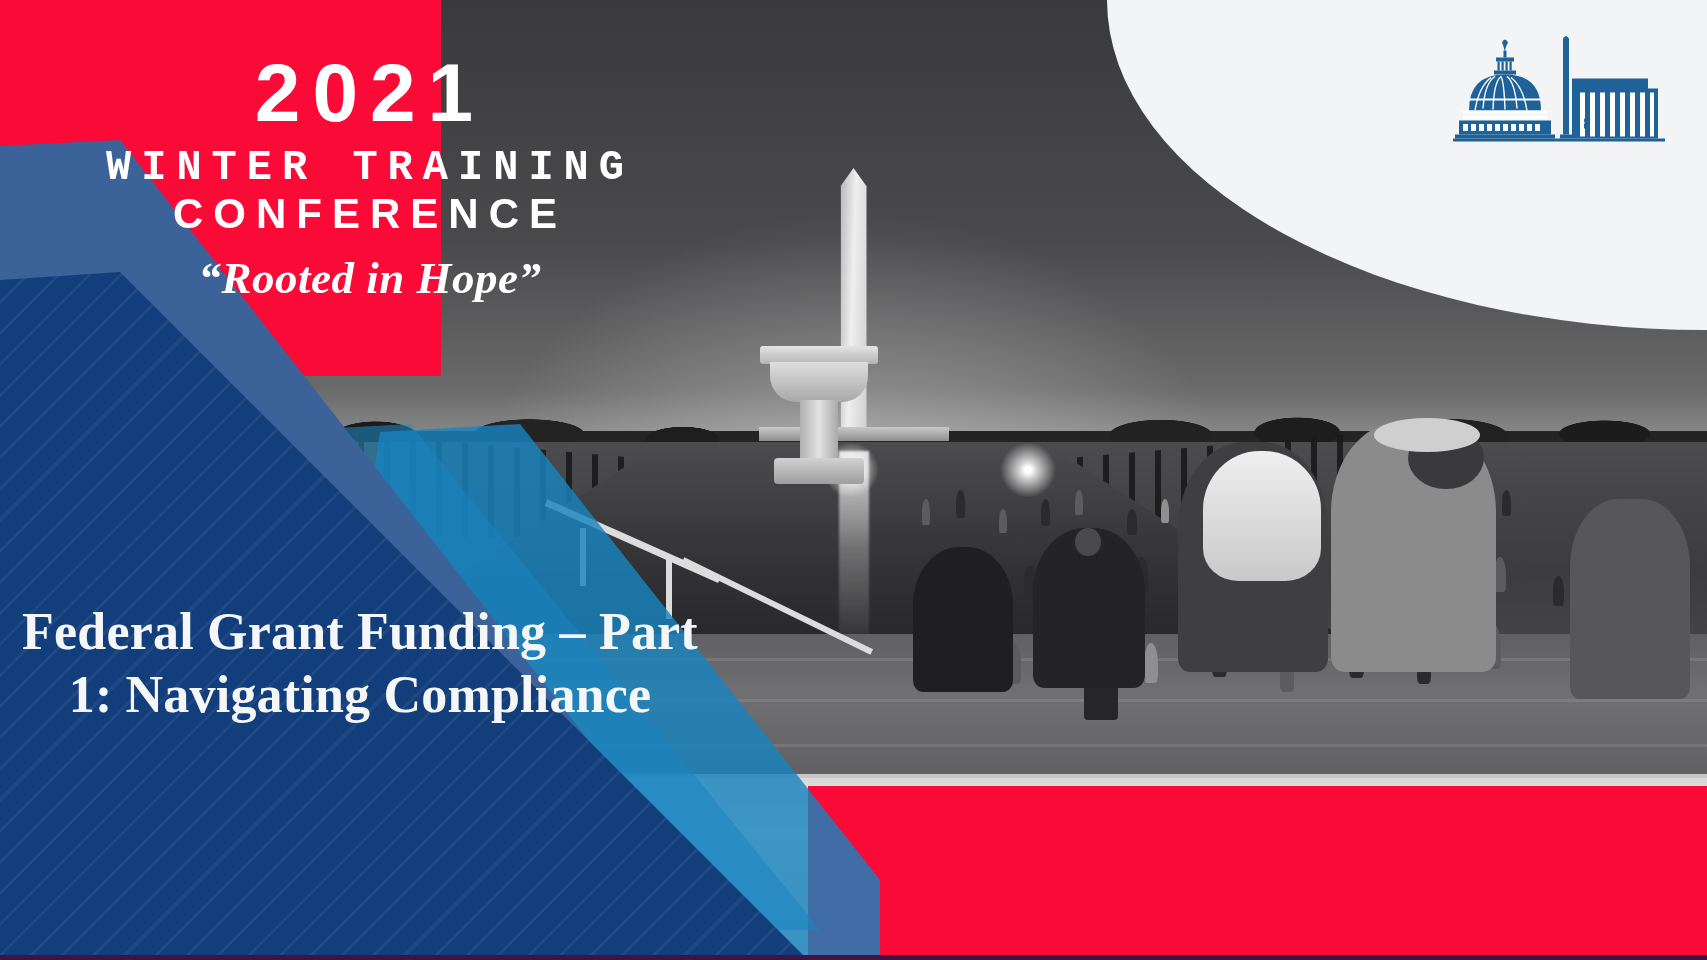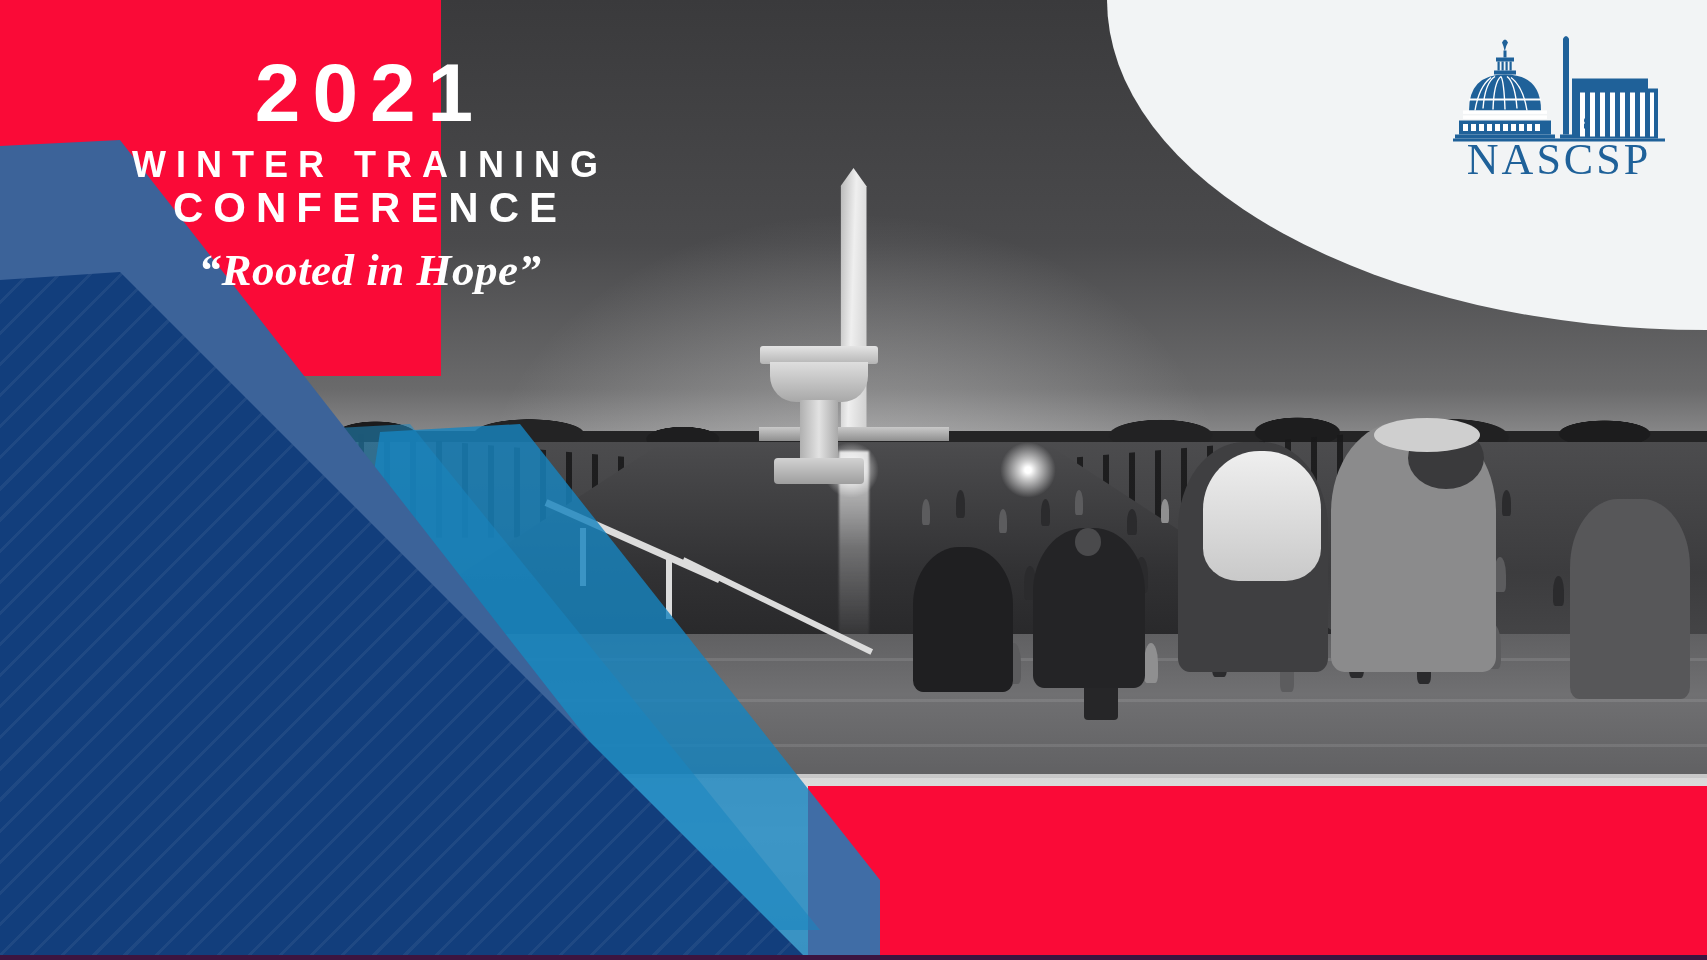--- a/index.html
+++ b/index.html
@@ -151,24 +151,24 @@
   .bottom-strip{position:absolute;left:0;right:0;bottom:0;height:5px;background:#3c1540;}
 
   
   .year{
     position:absolute;left:0;top:52px;width:740px;text-align:center;
     color:#fff;font-weight:700;font-size:82px;letter-spacing:12px;line-height:1;
   }
   .wtc{
     position:absolute;left:0;top:146px;width:740px;text-align:center;color:#fff;
   }
-  .wtc .l1{font-weight:700;font-size:36px;letter-spacing:10px;line-height:1.05;display:block;}
+  .wtc .l1{font-weight:700;font-size:42px;letter-spacing:10px;line-height:1.05;display:block;font-family:Liberation Mono, monospace;}
   .wtc .l2{font-weight:700;font-size:42px;letter-spacing:10px;line-height:1.15;display:block;}
   .tagline{
-    position:absolute;left:0;top:244px;width:740px;text-align:center;
+    position:absolute;left:0;top:252px;width:740px;text-align:center;
     color:#fff;font-family:"Liberation Serif",serif;font-style:italic;font-weight:700;
     font-size:45px;letter-spacing:.5px;
   }
   .session-title{
     position:absolute;left:10px;top:600px;width:700px;text-align:center;
     color:#f4f6f8;font-family:"Liberation Serif",serif;font-weight:700;
     font-size:52px;line-height:1.22;letter-spacing:.2px;
   }
   .url{
     position:absolute;right:30px;bottom:40px;
@@ -298,20 +298,21 @@
 
   <div class="year">2021</div>
 
   <div class="wtc">
     <span class="l1">WINTER TRAINING</span>
     <span class="l2">CONFERENCE</span>
   </div>
 
   <div class="tagline">“Rooted in Hope”</div>
 
+  <div class="session-title">Federal Grant Funding – Part 1: Navigating Compliance</div>
 
 
   <div class="logo">
     <svg viewBox="0 0 240 135">
       <g fill="#1F6199">
 
         <g>
           <path d="M63 8 q3 -6 6 0 q-2 3 -3 8 h-0.5 q-1 -5 -2.5 -8z"></path>
           <rect x="64.5" y="16" width="3" height="7"></rect>
           <rect x="57" y="23" width="18" height="4"></rect>
@@ -365,17 +366,16 @@
             <rect x="191" y="58" width="5" height="44"></rect>
             <rect x="201" y="58" width="5" height="44"></rect>
             <rect x="211" y="58" width="4" height="44"></rect>
           </g>
           <circle cx="148" cy="86" r="3"></circle>
           <path d="M145 89 h6 v5 h-6z"></path>
         </g>
         <rect x="14" y="104" width="212" height="3"></rect>
       </g>
     </svg>
-    <div class="logo-word">NASCSP</div>
   </div>
 
   <div class="bottom-strip"></div>
 </div>
 
 </body></html>

